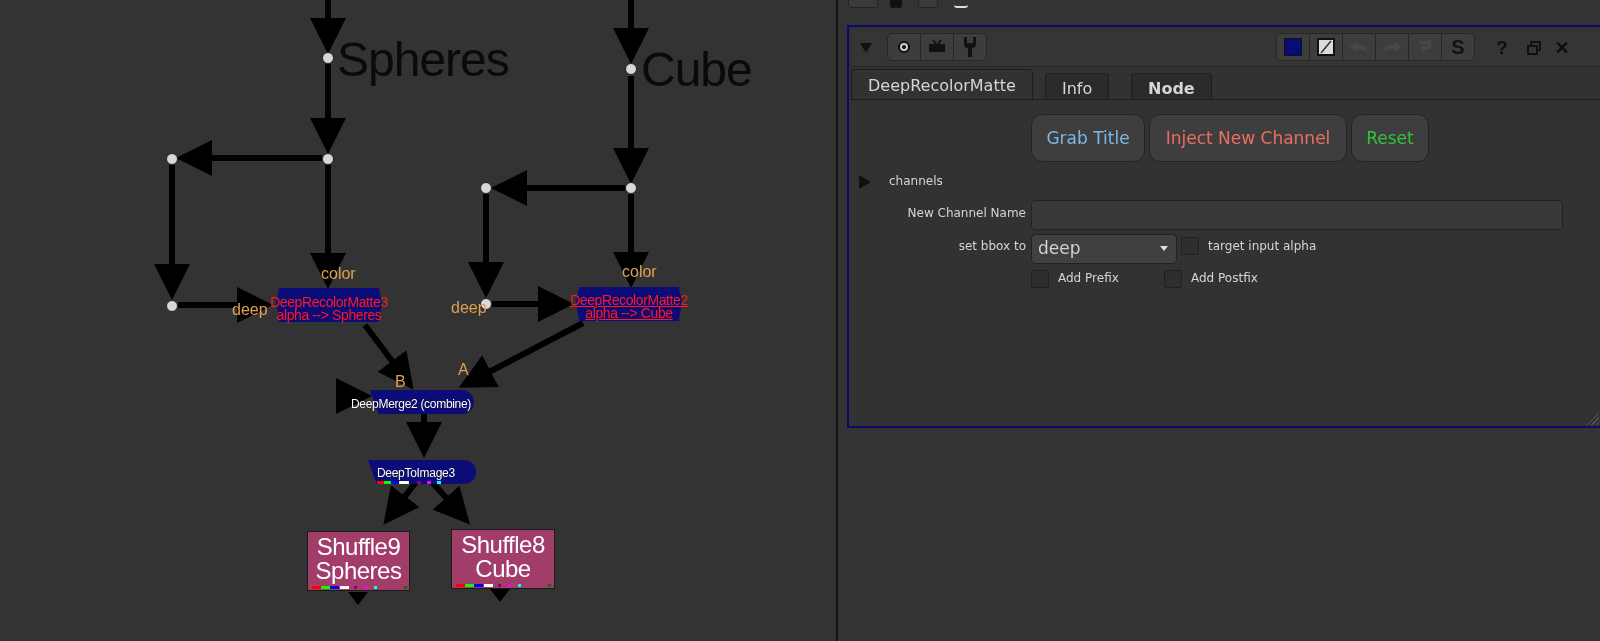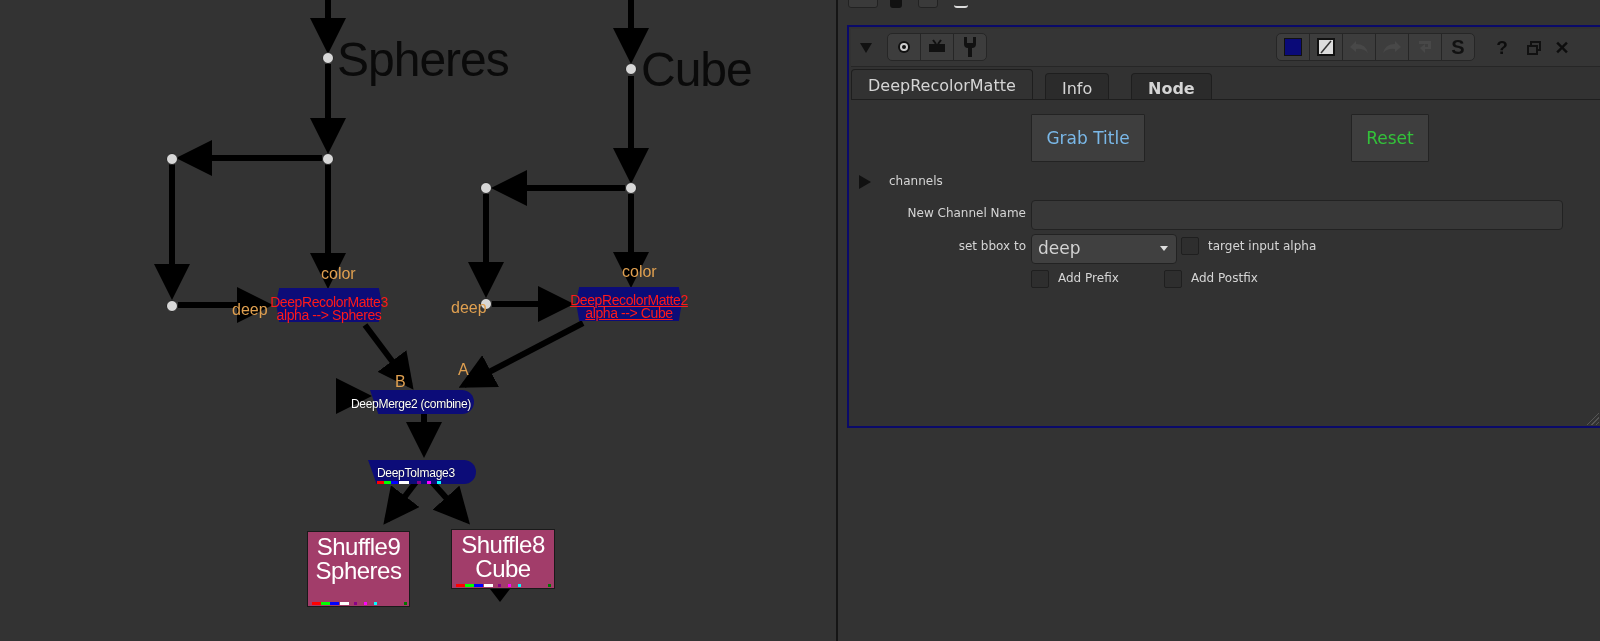--- a/index.html
+++ b/index.html
@@ -103,21 +103,21 @@
     font-family:"DejaVu Sans", sans-serif; padding:5px 16px 0;
     white-space:nowrap;
   }
   .tab.active { top:0; height:31px; background:#323232; padding-top:6px; }
   #tab-body {
     position:absolute; left:2px; top:72px; right:0; bottom:0;
     border-top:1px solid #1e1e1e;
   }
   .knob-btn {
     position:absolute; top:14px; height:48px;
-    background:#3e3e3e; border:1px solid #232323; border-radius:1px;
+    background:#3e3e3e; border:1px solid #232323; border-radius:11px;
     box-sizing:border-box; font-size:17px;
     font-family:"DejaVu Sans", sans-serif;
     display:flex; align-items:center; justify-content:center;
   }
   .k-label {
     position:absolute; color:#d5d5d5; font-size:12px;
     font-family:"DejaVu Sans", sans-serif; white-space:nowrap;
     text-align:right;
   }
   .text-field {
@@ -218,21 +218,21 @@
   <div class="chbar" style="left:377px;top:481px;bottom:auto;">
     <span style="left:0;width:7px;background:#f00;"></span>
     <span style="left:7px;width:7px;background:#0f0;"></span>
     <span style="left:14px;width:7px;background:#00f;"></span>
     <span style="left:22px;width:10px;background:#fff;"></span>
     <span style="left:40px;width:4px;background:#808;"></span>
     <span style="left:50px;width:4px;background:#f0f;"></span>
     <span style="left:60px;width:4px;background:#0ff;"></span>
   </div>
 
-  <div class="shuffle-node" style="left:307px;top:531px;width:103px;height:76px;padding-top:3px;">
+  <div class="shuffle-node" style="left:307px;top:531px;width:103px;height:60px;padding-top:3px;">
     <span class="line">Shuffle9</span>
     <span class="line">Spheres</span>
     <div class="chbar" style="left:4px;bottom:1px;">
       <span style="left:0;width:9px;background:#f00;"></span>
       <span style="left:9px;width:9px;background:#0f0;"></span>
       <span style="left:18px;width:9px;background:#00f;"></span>
       <span style="left:28px;width:9px;background:#fff;"></span>
       <span style="left:42px;width:3px;background:#808;"></span>
       <span style="left:52px;width:3px;background:#f0f;"></span>
       <span style="left:62px;width:3px;background:#0ff;"></span>
@@ -335,20 +335,21 @@
   </div>
 
   <div id="tabs">
     <div class="tab active" style="left:0;">DeepRecolorMatte</div>
     <div class="tab" style="left:194px;">Info</div>
     <div class="tab" style="left:280px;font-weight:bold;">Node</div>
   </div>
 
   <div id="tab-body">
     <div class="knob-btn" style="left:180px;width:114px;color:#7ab8e8;">Grab Title</div>
+    <div class="knob-btn" style="left:298px;width:198px;color:#ec6e60;">Inject New Channel</div>
     <div class="knob-btn" style="left:500px;width:78px;color:#33c23a;">Reset</div>
 
     <div style="position:absolute;left:8px;top:72px;width:130px;height:24px;">
       <svg width="12" height="14" style="position:absolute;left:0;top:3px;">
           <path d="M0,0 L12,7 L0,14 z" fill="#111"></path>
         </svg>
       <span class="k-label" style="left:30px;top:2px;text-align:left;">channels</span>
     </div>
 
     <div class="k-label" style="right:574px;top:106px;">New Channel Name</div>

